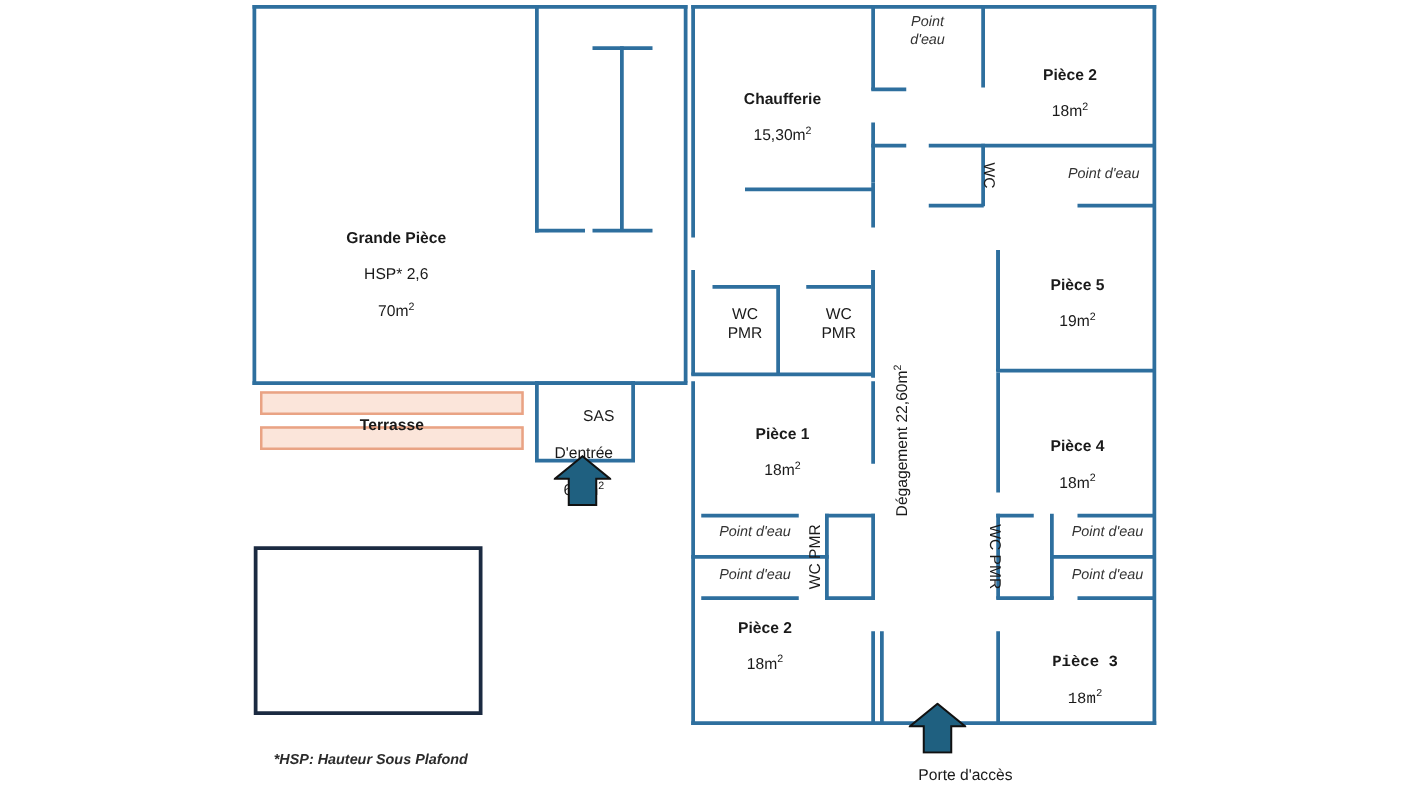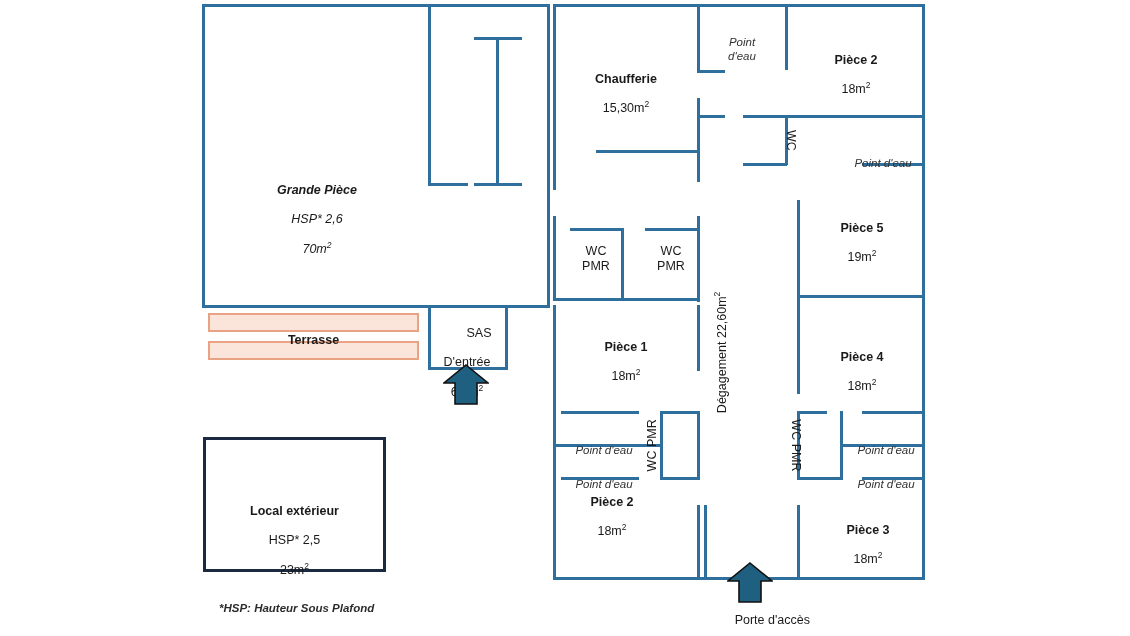--- a/index.html
+++ b/index.html
@@ -42,21 +42,20 @@
     font-weight: bold;
     display: block;
   }
   .lbl-room .ar {
     display: block;
   }
   .lbl-italic {
     font-style: italic;
     font-size: 11.5px;
     color: #333;
-    margin-top: 24px;
   }
   .lbl-plain {
     font-size: 12.5px;
   }
   .sup {
     font-size: 0.68em;
     vertical-align: super;
     line-height: 0;
   }
 
@@ -198,27 +197,22 @@
   <div class="wall wall-h" style="left:561px; top:411px; width:78px;"></div>
   <div class="wall wall-h" style="left:553px; top:444px; width:110px;"></div>
   <div class="wall wall-h" style="left:561px; top:477px; width:78px;"></div>
   <div class="wall wall-v" style="left:697px; top:505px; height:74px;"></div>
 
   <div class="terrace-bar" style="left:208px; top:313px; width:211px; height:19px;"></div>
   <div class="terrace-bar" style="left:208px; top:341px; width:211px; height:19px;"></div>
   <div class="terrace-label" style="left:208px; top:333px; width:211px;">Terrasse</div>
 
   <div class="ext-box" style="left:203px; top:437px; width:183px; height:135px;"></div>
-  <div class="lbl lbl-room" style="left:203px; top:489px; width:183px;">
-    <span class="nm">Local extérieur</span>
-    <span class="ar">HSP* 2,5</span>
-    <span class="ar"><span>23m</span><span class="sup">2</span></span>
-  </div>
-
-  <div class="lbl lbl-room" style="left:222px; top:168px; width:190px;font-style:italic;">
+
+  <div class="lbl lbl-room" style="left:222px; top:168px; width:190px;">
     <span class="nm">Grande Pièce</span>
     <span class="ar">HSP* 2,6</span>
     <span class="ar"><span>70m</span><span class="sup">2</span></span>
   </div>
 
 
   <div class="lbl lbl-plain" style="left:428px; top:311px; width:78px;">
     <span style="display:block;padding-left:24px;">SAS</span>
     <span style="display:block;">D'entrée</span>
     <span style="display:block;"><span>6,4m</span><span class="sup">2</span></span>
@@ -271,21 +265,21 @@
   <div class="lbl lbl-plain rot-cw" style="left:782px; top:438px; width:76px; margin-left:-24px;">WC PMR</div>
 
   <div class="lbl lbl-italic" style="left:845px; top:420px; width:82px;">Point d'eau</div>
   <div class="lbl lbl-italic" style="left:845px; top:454px; width:82px;">Point d'eau</div>
 
   <div class="lbl lbl-room" style="left:556px; top:480px; width:112px;">
     <span class="nm">Pièce 2</span>
     <span class="ar"><span>18m</span><span class="sup">2</span></span>
   </div>
 
-  <div class="lbl lbl-room" style="left:800px; top:508px; width:136px;">
+  <div class="lbl lbl-room" style="left:800px; top:508px; width:136px;font-family:Liberation Mono, monospace;">
     <span class="nm">Pièce 3</span>
     <span class="ar"><span>18m</span><span class="sup">2</span></span>
   </div>
 
   <div class="arrow" style="left:443px; top:364px;">
     <svg width="46" height="41" viewBox="0 0 46 41">
       <polygon points="23,1 45,19 34,19 34,40 12,40 12,19 1,19" fill="#1f6080" stroke="#111111" stroke-width="1.6" stroke-linejoin="miter"></polygon>
     </svg>
   </div>
 

